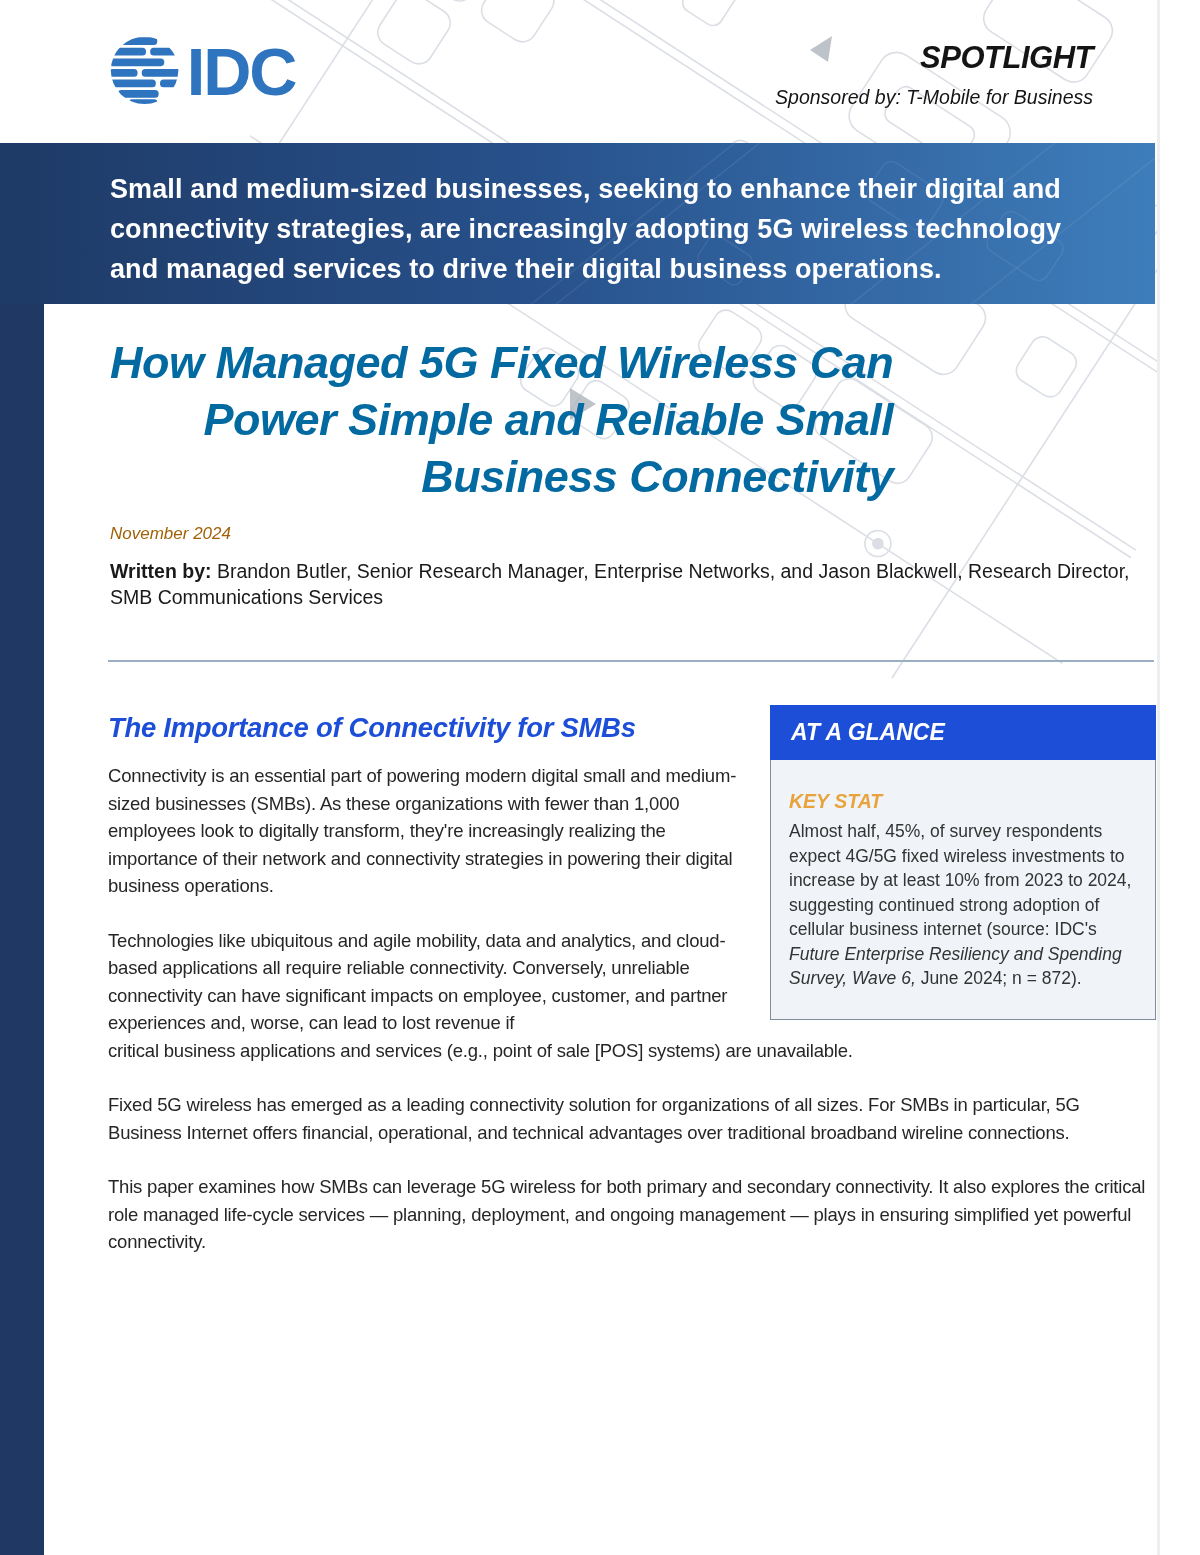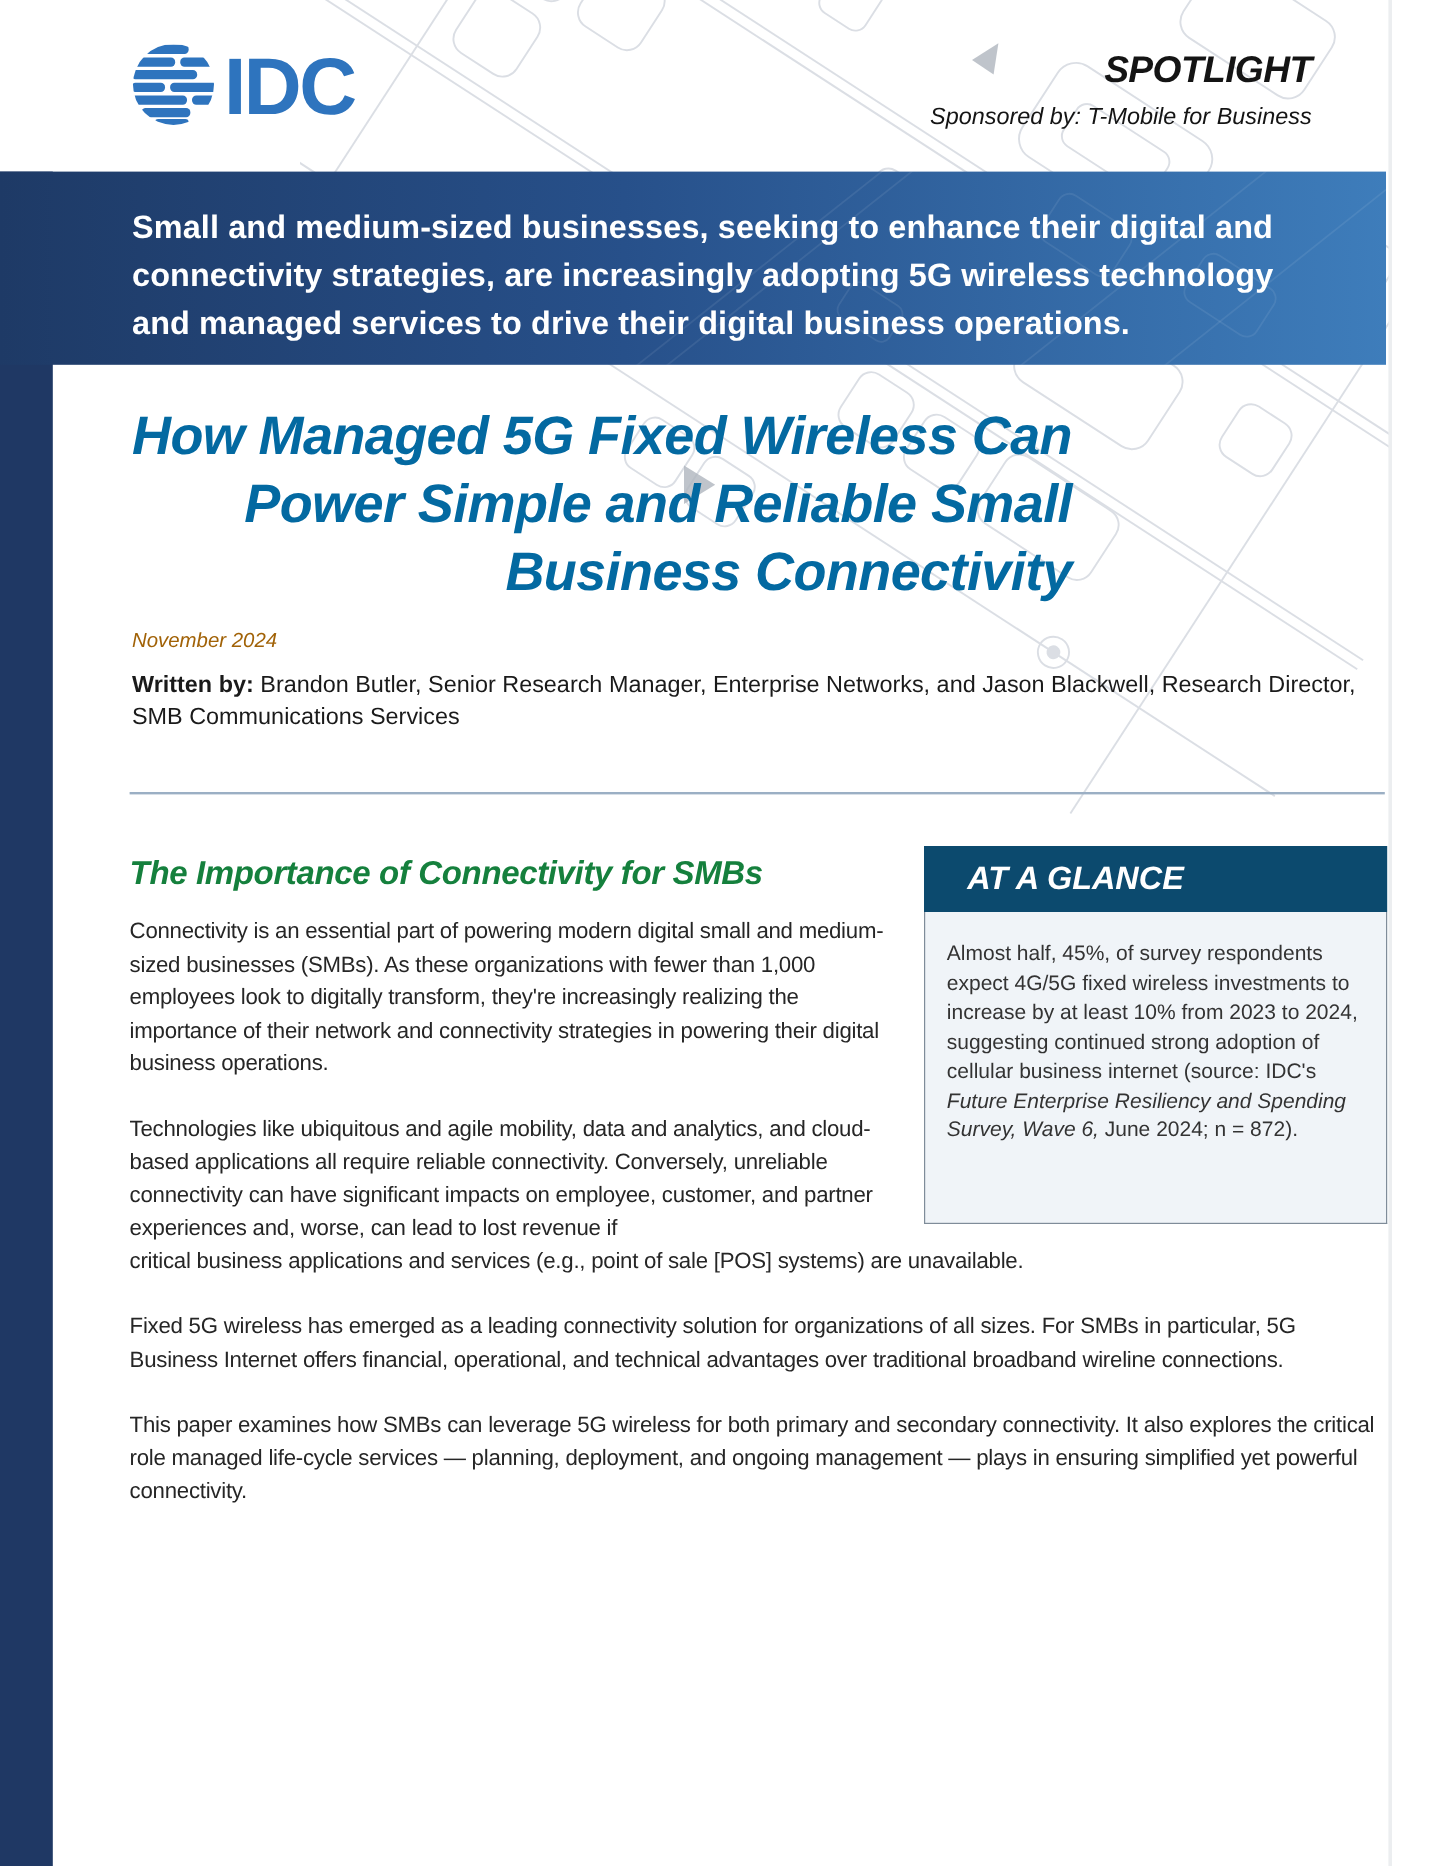--- a/index.html
+++ b/index.html
@@ -25,28 +25,28 @@
   
   .title{position:absolute;left:110px;top:334px;z-index:3;color:#0369a1;font-weight:bold;font-style:italic;
     font-size:45px;line-height:57px;letter-spacing:-0.5px;text-align:right;}
   .title span{display:block;}
   .date{position:absolute;left:110px;top:524px;z-index:3;font-style:italic;font-size:17px;color:#a16207;}
   .written{position:absolute;left:110px;top:558px;width:1045px;z-index:3;font-size:19.5px;line-height:26px;color:#1a1a1a;}
   .written b{font-weight:bold;}
   .rule{position:absolute;left:108px;top:660px;width:1046px;height:2px;background:#9BAFC4;z-index:3;}
   
   .content{position:absolute;left:108px;top:712px;width:1046px;z-index:3;color:#262626;}
-  .section-heading{color:#15803d;font-weight:bold;font-style:italic;font-size:27.5px;letter-spacing:-0.3px;margin:0 0 18px 0;}
+  .section-heading{color:#1d4ed8;font-weight:bold;font-style:italic;font-size:27.5px;letter-spacing:-0.3px;margin:0 0 18px 0;}
   .content p{margin:0 0 27px 0;font-size:18.5px;line-height:27.5px;letter-spacing:-0.2px;}
   .para-narrow{width:650px;}
   .para-cont{margin-top:-27px !important;}
   
   .glance{position:absolute;left:770px;top:705px;width:386px;z-index:4;}
-  .glance-header{background:#0c4a6e;color:#ffffff;font-weight:bold;font-style:italic;font-size:27px;
-    height:55px;line-height:55px;padding-left:36px;box-sizing:border-box;}
+  .glance-header{background:#1d4ed8;color:#ffffff;font-weight:bold;font-style:italic;font-size:23px;
+    height:55px;line-height:55px;padding-left:21px;box-sizing:border-box;}
   .glance-body{background:#F0F4F8;border:1px solid #7F8C99;border-top:none;box-sizing:border-box;
     padding:22px 18px 20px 18px;min-height:260px;}
   .key-stat{color:#E8A33D;font-weight:bold;font-style:italic;font-size:19.5px;margin:8px 0 6px 0;}
   .stat-text{font-size:17.5px;line-height:24.5px;color:#333333;}
   .stat-text .it{font-style:italic;}
 </style>
 </head>
 <body>
 
 <div class="page">
@@ -171,19 +171,20 @@
     <p class="para-narrow">Connectivity is an essential part of powering modern digital small and medium-sized businesses (SMBs). As these organizations with fewer than 1,000 employees look to digitally transform, they're increasingly realizing the importance of their network and connectivity strategies in powering their digital business operations.</p>
     <p class="para-narrow">Technologies like ubiquitous and agile mobility, data and analytics, and cloud-based applications all require reliable connectivity. Conversely, unreliable connectivity can have significant impacts on employee, customer, and partner experiences and, worse, can lead to lost revenue if</p>
     <p class="para-cont">critical business applications and services (e.g., point of sale [POS] systems) are unavailable.</p>
     <p>Fixed 5G wireless has emerged as a leading connectivity solution for organizations of all sizes. For SMBs in particular, 5G Business Internet offers financial, operational, and technical advantages over traditional broadband wireline connections.</p>
     <p>This paper examines how SMBs can leverage 5G wireless for both primary and secondary connectivity. It also explores the critical role managed life-cycle services — planning, deployment, and ongoing management — plays in ensuring simplified yet powerful connectivity.</p>
   </div>
 
   <div class="glance">
     <div class="glance-header">AT A GLANCE</div>
     <div class="glance-body">
+      <div class="key-stat">KEY STAT</div>
       <div class="stat-text">
         <span>Almost half, 45%, of survey respondents expect 4G/5G fixed wireless investments to increase by at least 10% from 2023 to 2024, suggesting continued strong adoption of cellular business internet (source: IDC's </span><span class="it">Future Enterprise Resiliency and Spending Survey, Wave 6,</span><span> June 2024; n = 872).</span>
       </div>
     </div>
   </div>
 
 </div>
 
 </body></html>

